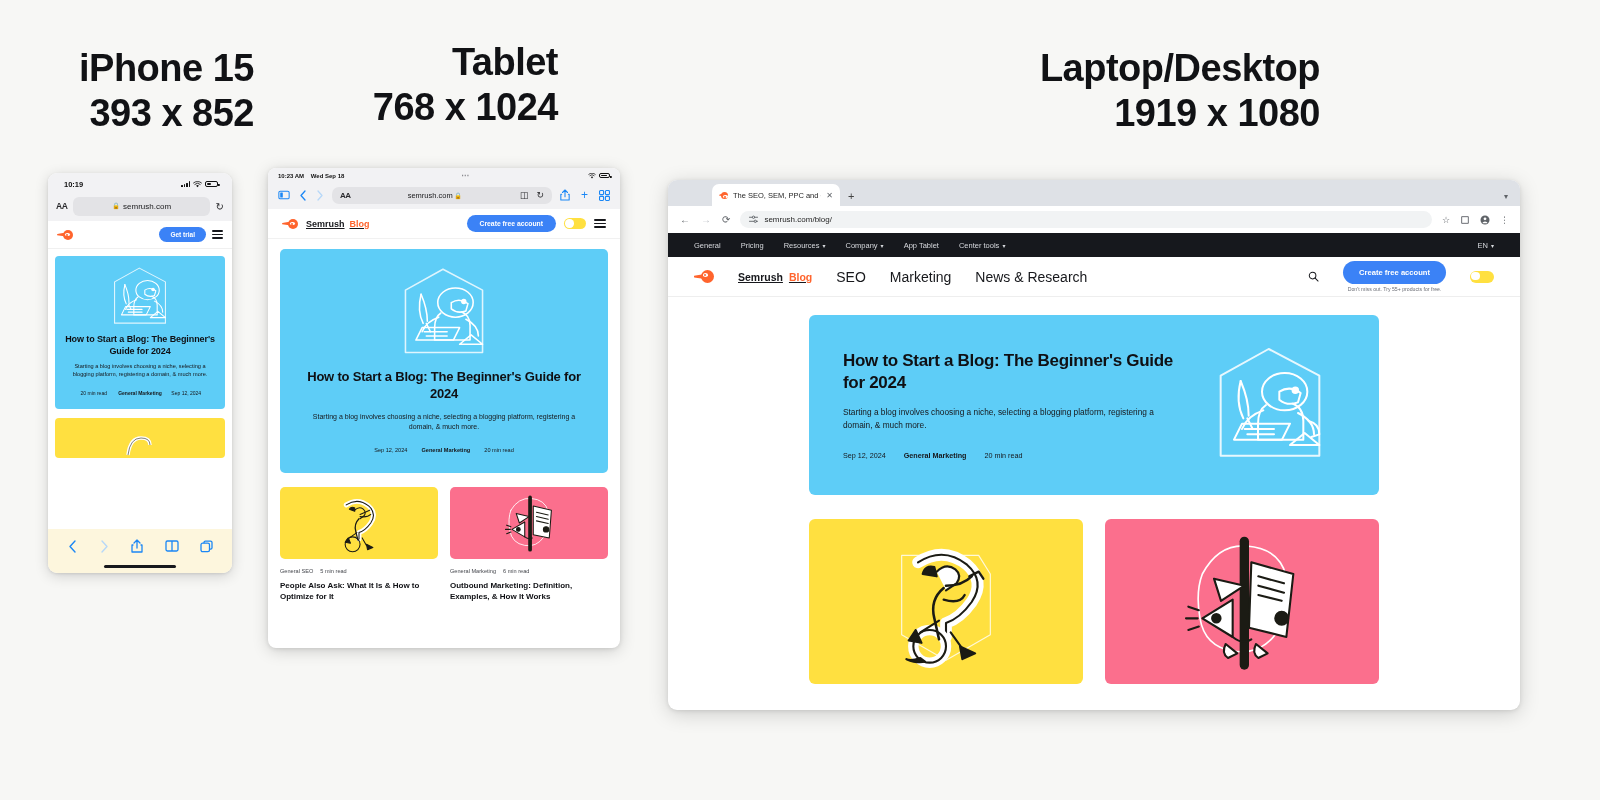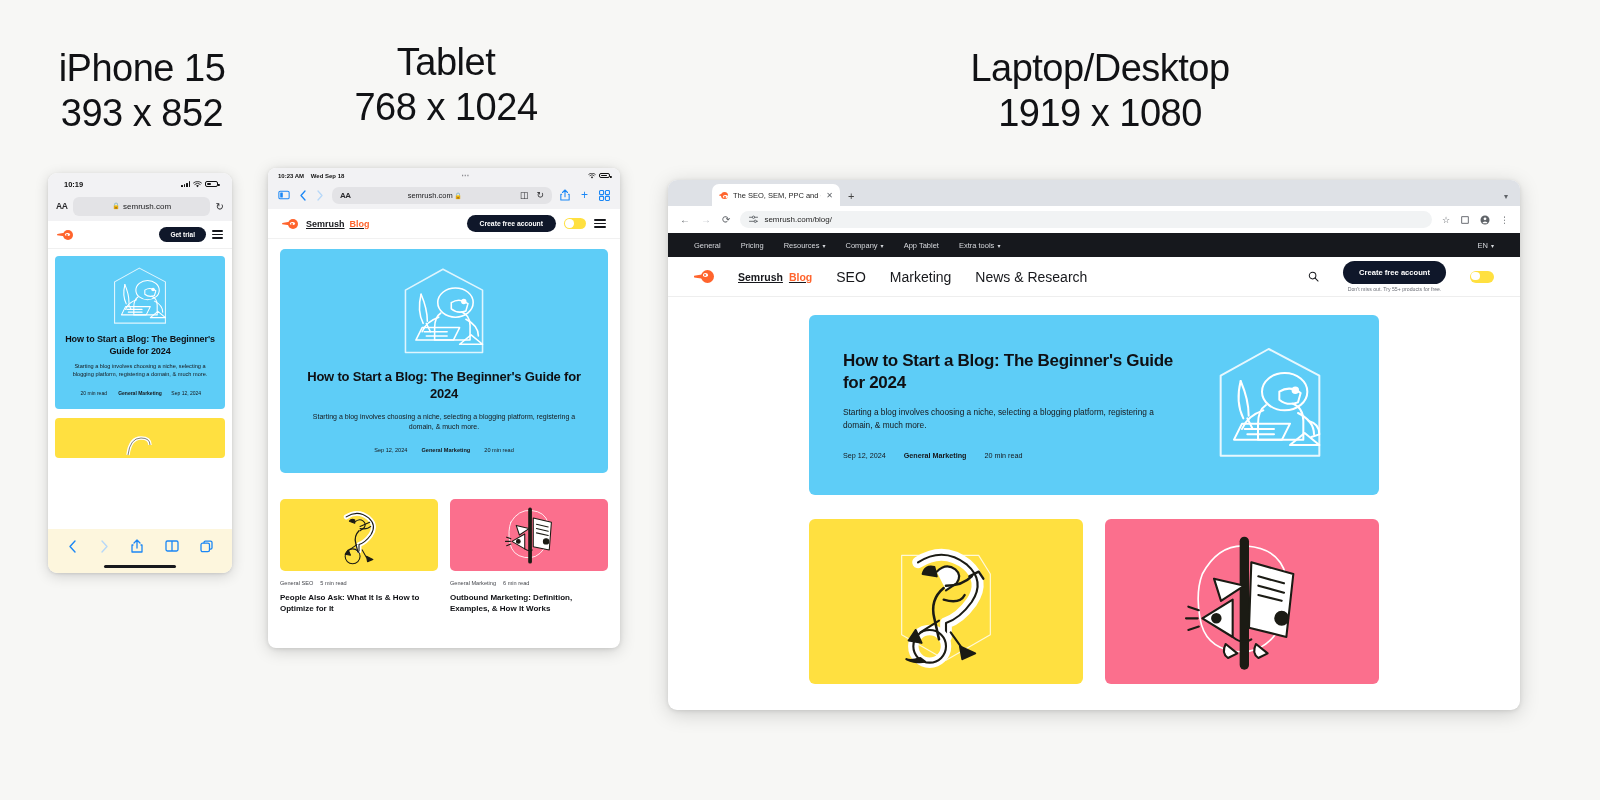--- a/index.html
+++ b/index.html
@@ -7,23 +7,23 @@
     width: 1600px; height: 800px;
     background: #f7f7f5;
     font-family: "Liberation Sans", sans-serif;
     overflow: hidden;
   }
   .stage { position: relative; width: 1600px; height: 800px; }
 
   
   .dev-label {
     position: absolute;
-    text-align: center;
+    text-align: right;
     color: #111215;
-    font-weight: 400;
+    font-weight: 700;
     letter-spacing: -0.5px;
     line-height: 1.18;
     font-size: 38px;
   }
   .dev-label .ln2 { display: block; }
 
   
   .device { position: absolute; }
 
   
@@ -81,21 +81,21 @@
   }
   .logo-mark .ball::after{
     content:""; position:absolute; left:2px; top:3.2px; width:5px; height:3.6px;
     background:#fff; border-radius:50%;
   }
   .logo-mark .ball::before{
     content:""; position:absolute; left:3.4px; top:4.1px; width:2px; height:2px;
     background:#ff642d; border-radius:50%; z-index:2;
   }
   .btn-orange {
-    background:#0f172a; color:#fff; border:none; border-radius:14px;
+    background:#3b82f6; color:#fff; border:none; border-radius:14px;
     font-weight:700; cursor:pointer; font-family:inherit; white-space:nowrap;
   }
   .hamb { display:inline-flex; flex-direction:column; gap:2px; }
   .hamb i { display:block; background:#17181c; border-radius:1px; }
 
   .ip-body { background:#fff; padding: 7px; }
   .ip-hero {
     background:#5ecdf7; border-radius:4px; padding: 8px 10px 12px;
     display:flex; flex-direction:column; align-items:center;
   }
@@ -180,21 +180,21 @@
   }
   .tb-hero .art { width:120px; height:100px; }
   .tb-hero h2 {
     font-size:13px; line-height:1.3; text-align:center; font-weight:700;
     color:#0f1014; margin-top:6px; letter-spacing:-.2px;
   }
   .tb-hero p { font-size:7px; line-height:1.5; text-align:center; color:#16171b; margin-top:9px; }
   .tb-meta { display:flex; gap:14px; margin-top:14px; font-size:5.6px; color:#16171b; }
   .tb-meta .bold { font-weight:700; }
 
-  .tb-cards { display:flex; gap:12px; margin-top:26px; }
+  .tb-cards { display:flex; gap:12px; margin-top:14px; }
   .tb-card { flex:1; }
   .tb-thumb { height:72px; border-radius:5px; display:flex; align-items:center; justify-content:center; }
   .tb-thumb.y { background:#ffe040; }
   .tb-thumb.p { background:#fb6f8d; }
   .tb-thumb .art { width:64px; height:64px; }
   .tb-tags { font-size:5.6px; color:#45474d; margin-top:9px; display:flex; gap:7px; }
   .tb-title { font-size:8px; line-height:1.42; font-weight:700; color:#0f1014; margin-top:6px; }
 
   
   #desktop {
@@ -602,21 +602,21 @@
           <span style="font-size:6px">▾</span>
         </span>
       <span class="item">
           <span>Company</span>
           <span style="font-size:6px">▾</span>
         </span>
       <span class="item">
           <span>App Tablet</span>
         </span>
       <span class="item">
-          <span>Extra tools</span>
+          <span>Center tools</span>
           <span style="font-size:6px">▾</span>
         </span>
       <span class="spacer"></span>
       <span class="item">
           <span>EN</span>
           <span style="font-size:6px">▾</span>
         </span>
     </div>
 
     <div class="dk-header">

